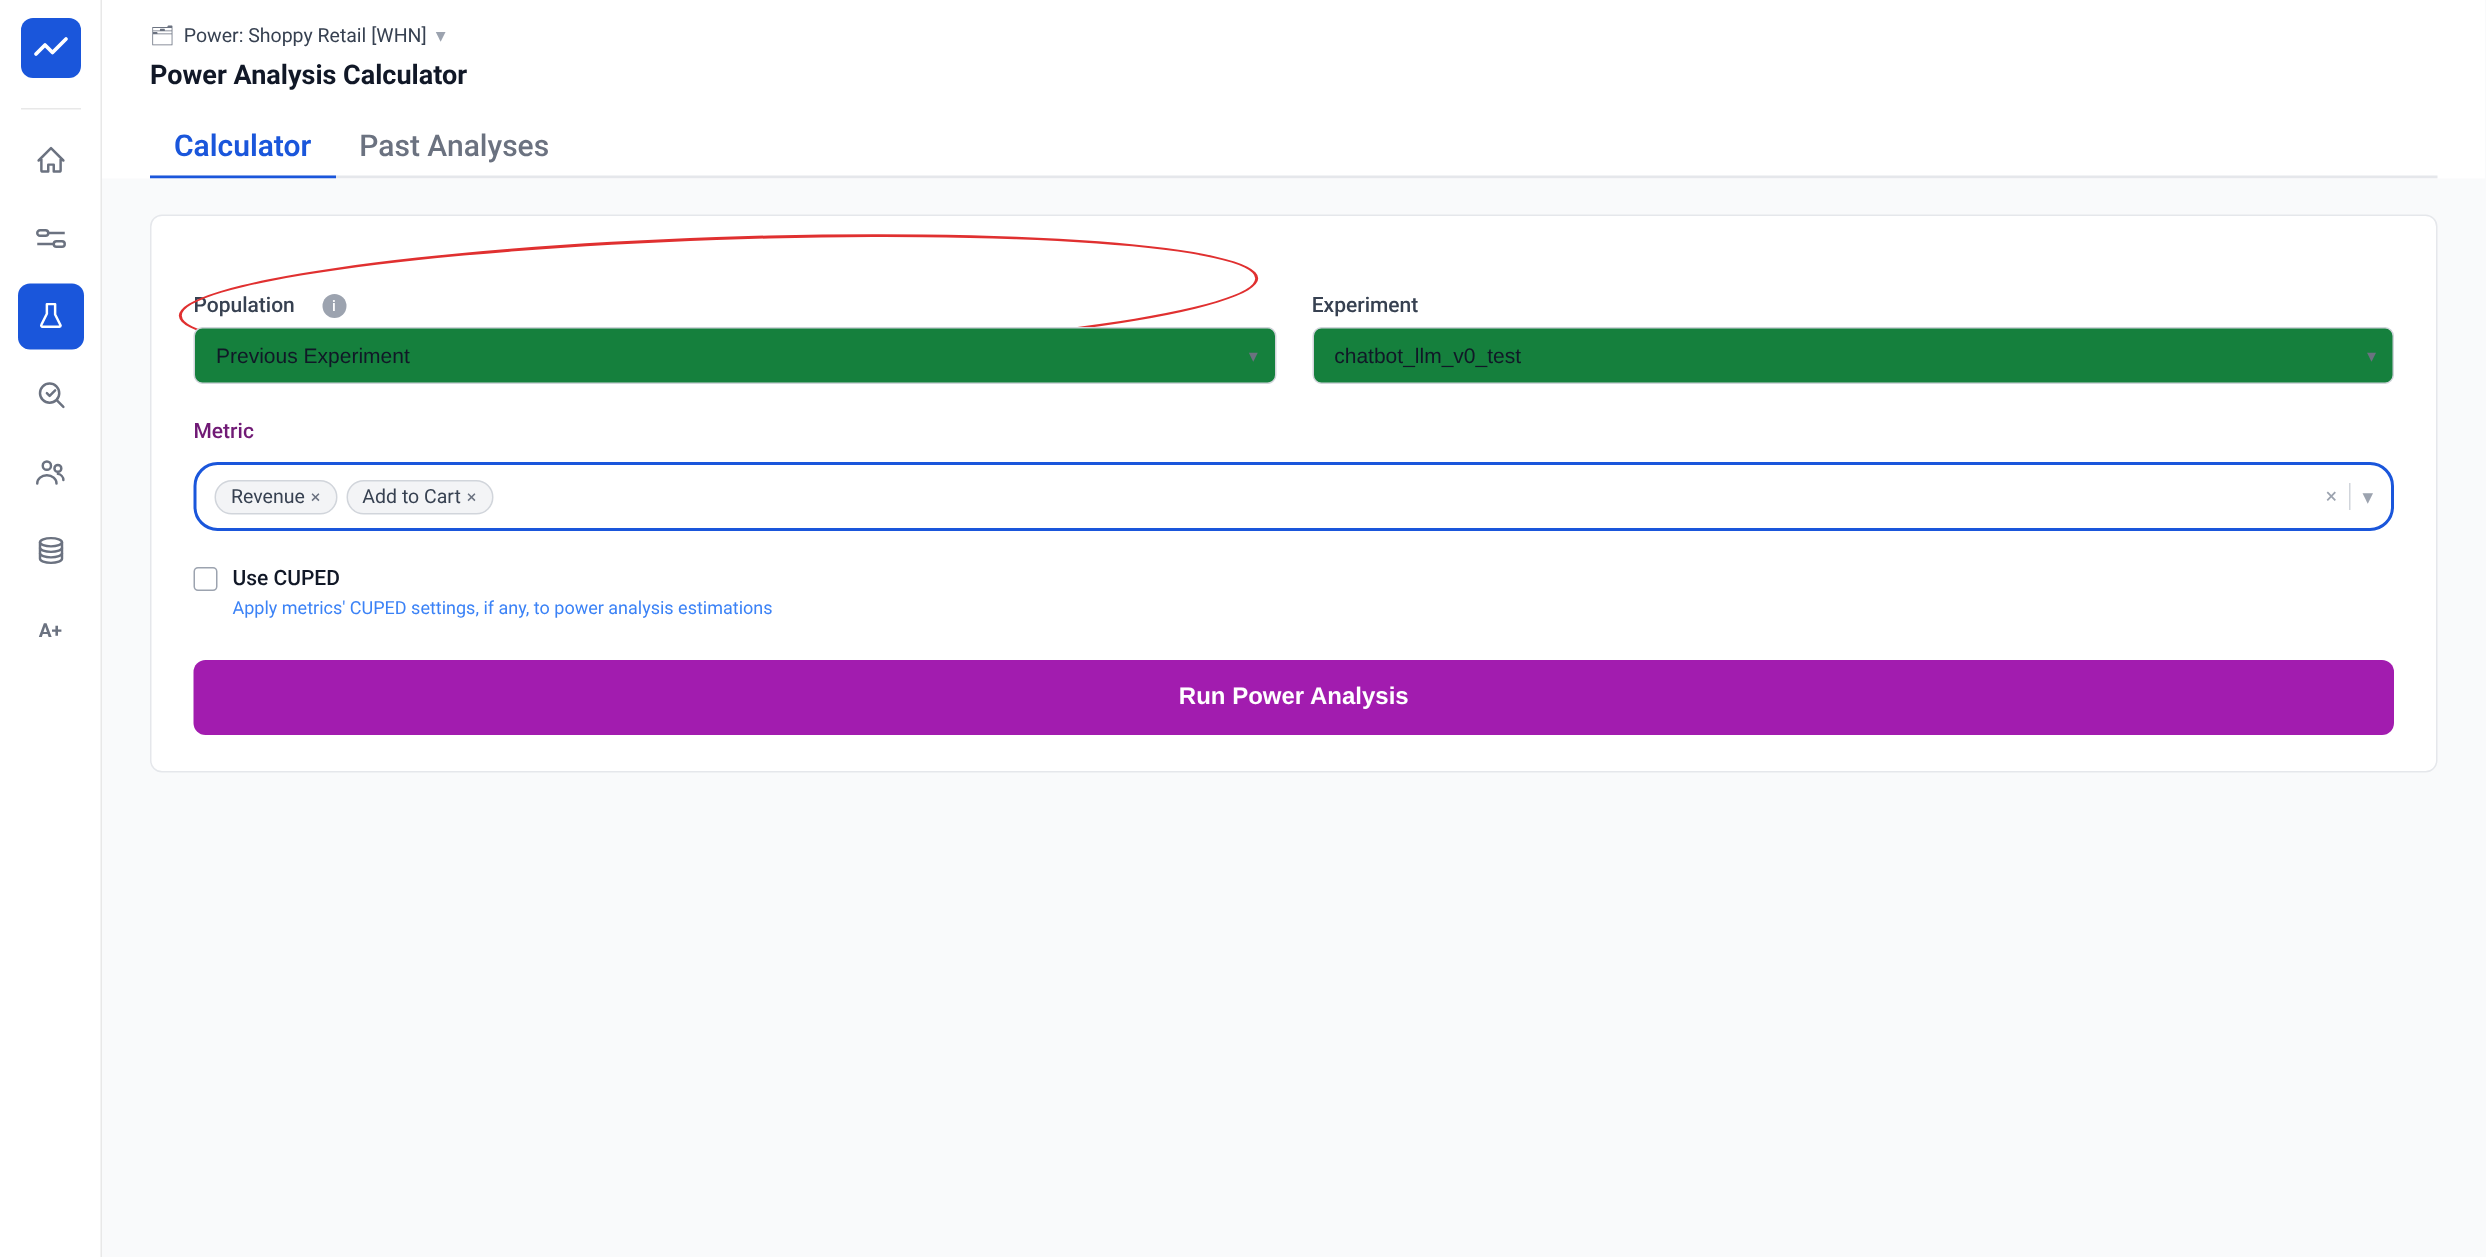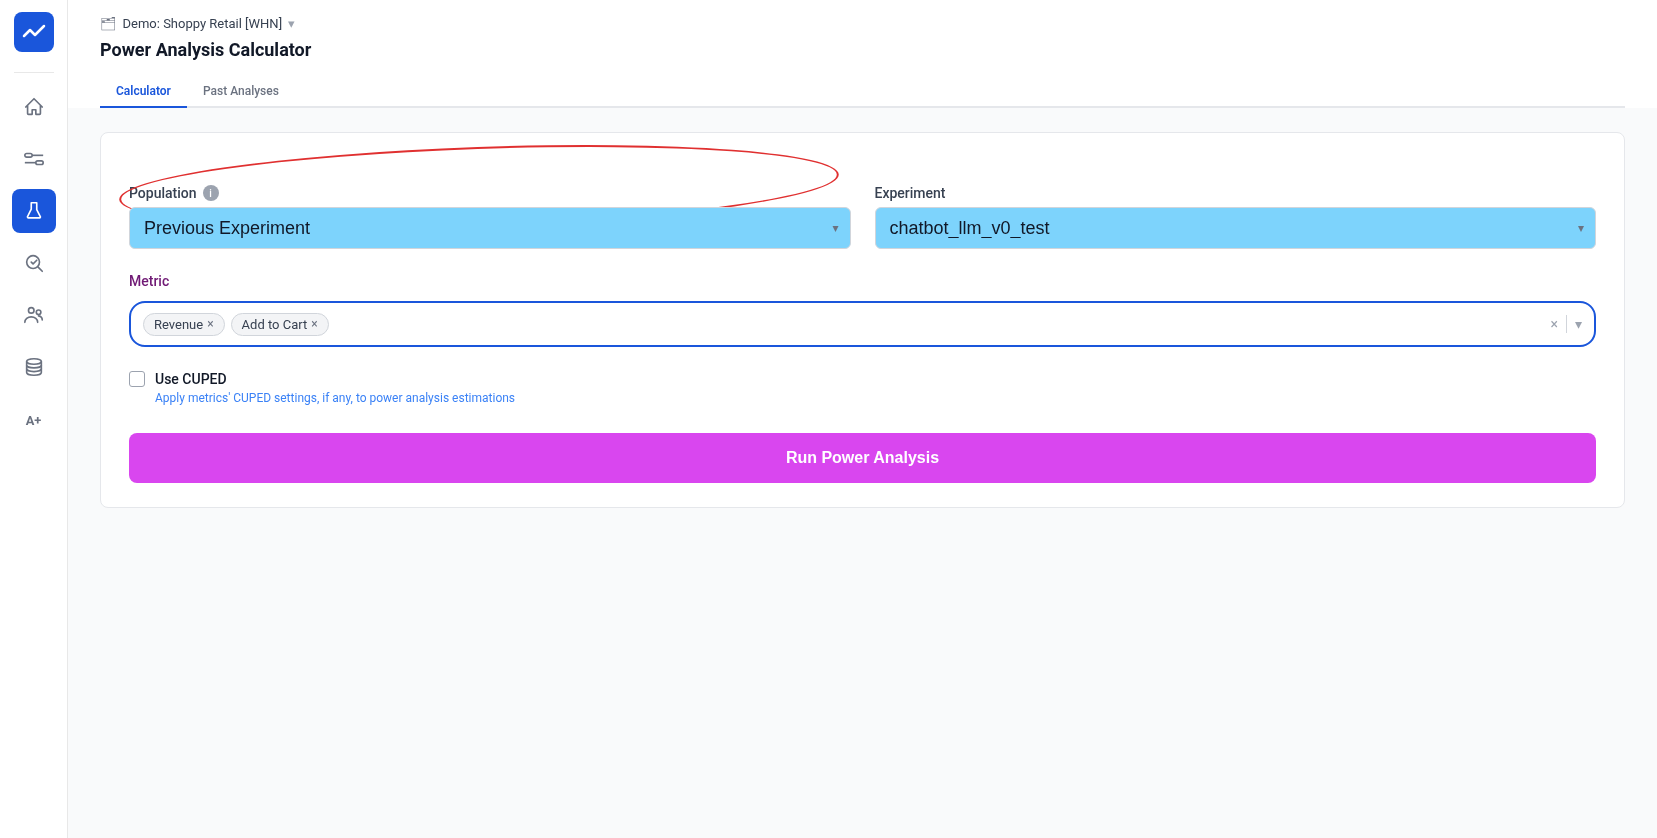--- a/index.html
+++ b/index.html
@@ -83,21 +83,21 @@
 
     
     .tabs {
       display: flex;
       gap: 0;
       border-bottom: 2px solid #e5e7eb;
       margin-bottom: 0;
     }
     .tab {
       padding: 8px 16px;
-      font-size: 12px;
+      font-size: 20px;
       font-weight: 500;
       color: #6b7280;
       cursor: pointer;
       border-bottom: 2px solid transparent;
       margin-bottom: -2px;
     }
     .tab.active {
       color: #1a56db;
       border-bottom: 2px solid #1a56db;
       font-weight: 600;
@@ -168,21 +168,21 @@
       gap: 24px;
       margin-bottom: 24px;
     }
     .form-group { display: flex; flex-direction: column; gap: 6px; }
     .form-label {
       font-size: 14px;
       font-weight: 500;
       color: #374151;
       display: flex;
       align-items: center;
-      gap: 6px;
+      gap: 18px;
     }
     .info-icon {
       width: 16px;
       height: 16px;
       background: #9ca3af;
       border-radius: 50%;
       display: inline-flex;
       align-items: center;
       justify-content: center;
       font-size: 10px;
@@ -190,23 +190,23 @@
       cursor: default;
     }
     .select-wrapper {
       position: relative;
     }
     .select-field {
       width: 100%;
       padding: 10px 40px 10px 14px;
       border: 1px solid #d1d5db;
       border-radius: 6px;
-      font-size: 18px;
+      font-size: 14px;
       color: #111827;
-      background: #7dd3fc;
+      background: #15803d;
       appearance: none;
       cursor: pointer;
       outline: none;
     }
     .select-chevron {
       position: absolute;
       right: 12px;
       top: 50%;
       transform: translateY(-50%);
       pointer-events: none;
@@ -297,21 +297,21 @@
     .cuped-desc {
       font-size: 12px;
       color: #3b82f6;
       margin-left: 26px;
     }
 
     
     .run-button {
       width: 100%;
       padding: 16px;
-      background: #d946ef;
+      background: #a21caf;
       color: #fff;
       border: none;
       border-radius: 8px;
       font-size: 16px;
       font-weight: 600;
       cursor: pointer;
       text-align: center;
     }
   </style>
 </head>
@@ -376,21 +376,21 @@
     <svg viewBox="0 0 24 24" fill="none" stroke="currentColor" stroke-width="1.8">
       <text x="3" y="18" font-size="14" font-weight="bold" fill="#6b7280" stroke="none">A+</text>
     </svg>
   </div>
 </nav>
 
 <main class="main">
   <div class="header">
     <div class="breadcrumb">
       <span>🗂</span>
-      <span class="breadcrumb-text">Demo: Shoppy Retail [WHN]</span>
+      <span class="breadcrumb-text">Power: Shoppy Retail [WHN]</span>
       <span class="breadcrumb-chevron">▾</span>
     </div>
     <h1 class="page-title">Power Analysis Calculator</h1>
 
     <div class="tabs">
       <div class="tab active">Calculator</div>
       <div class="tab">Past Analyses</div>
     </div>
   </div>
 

